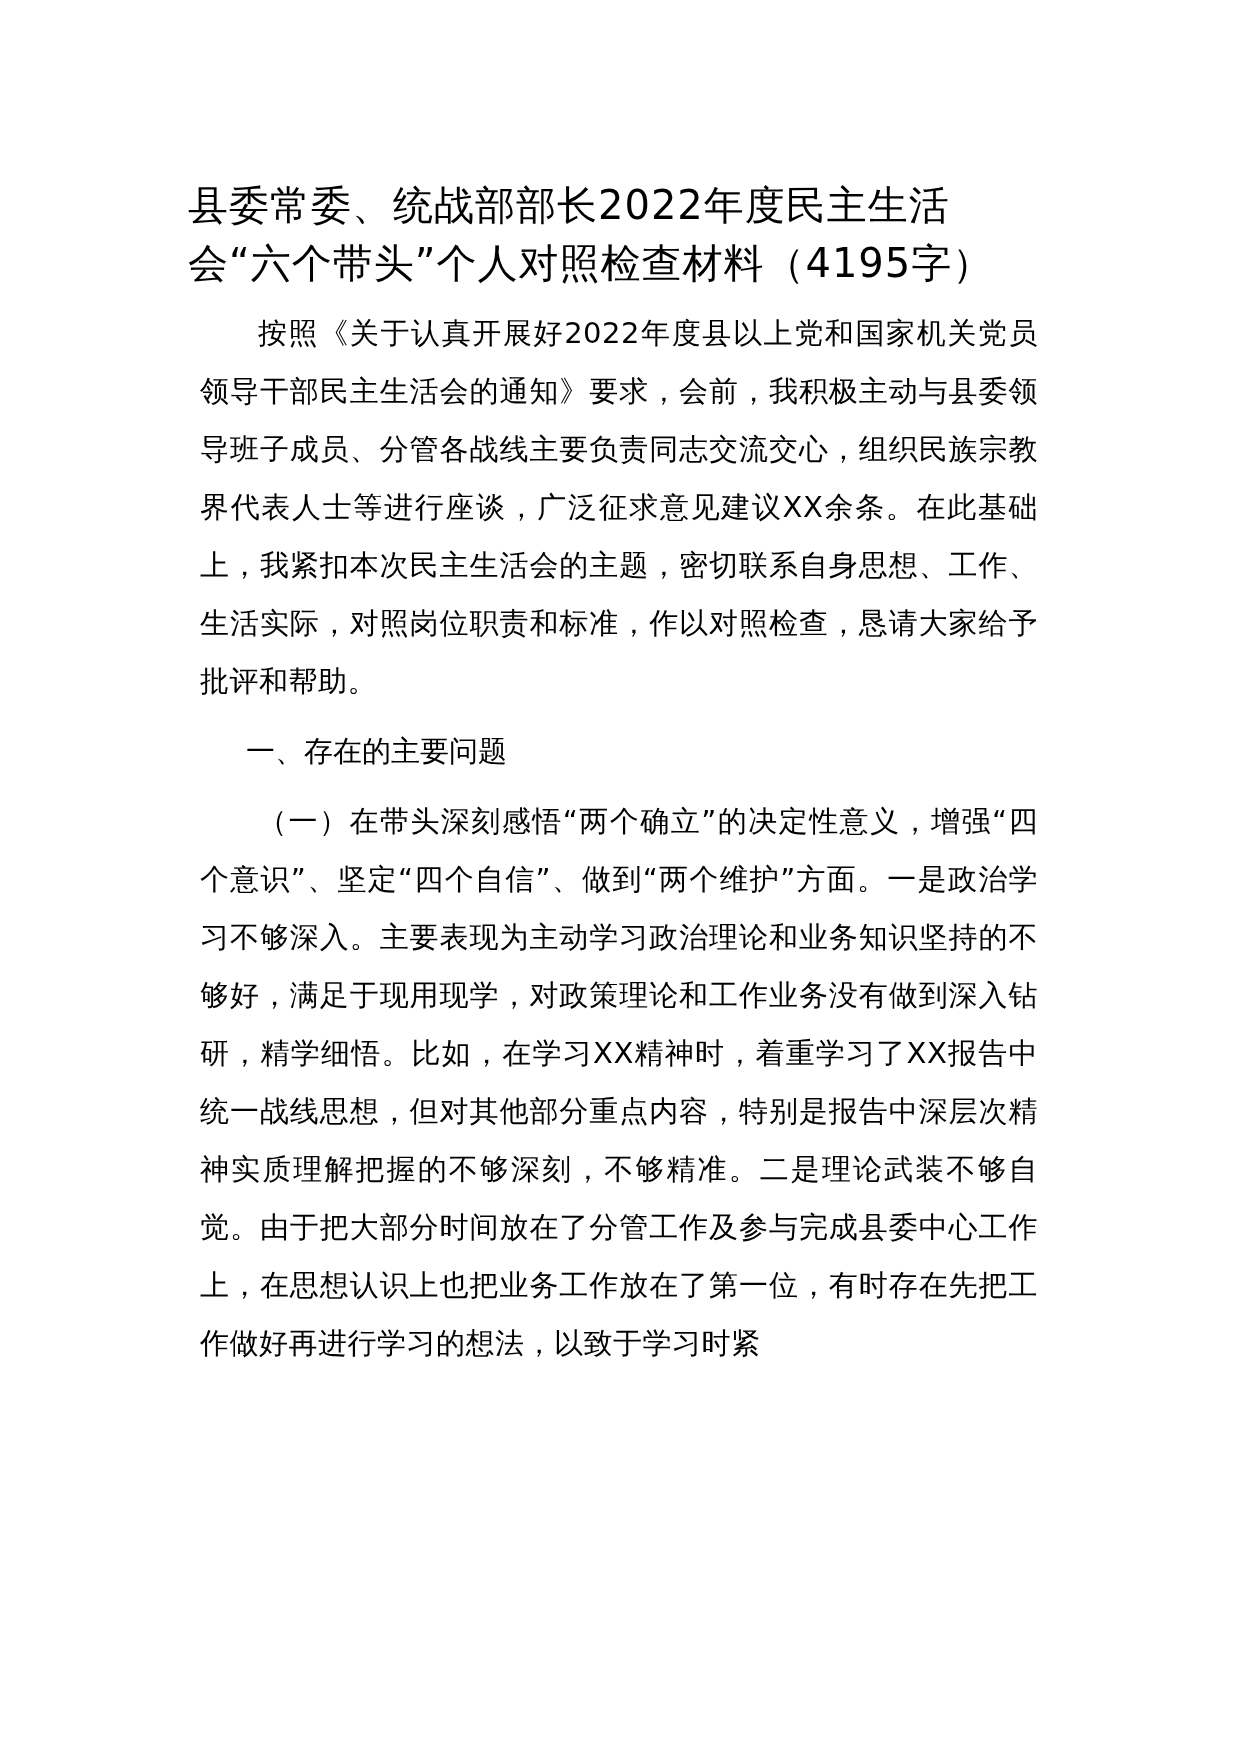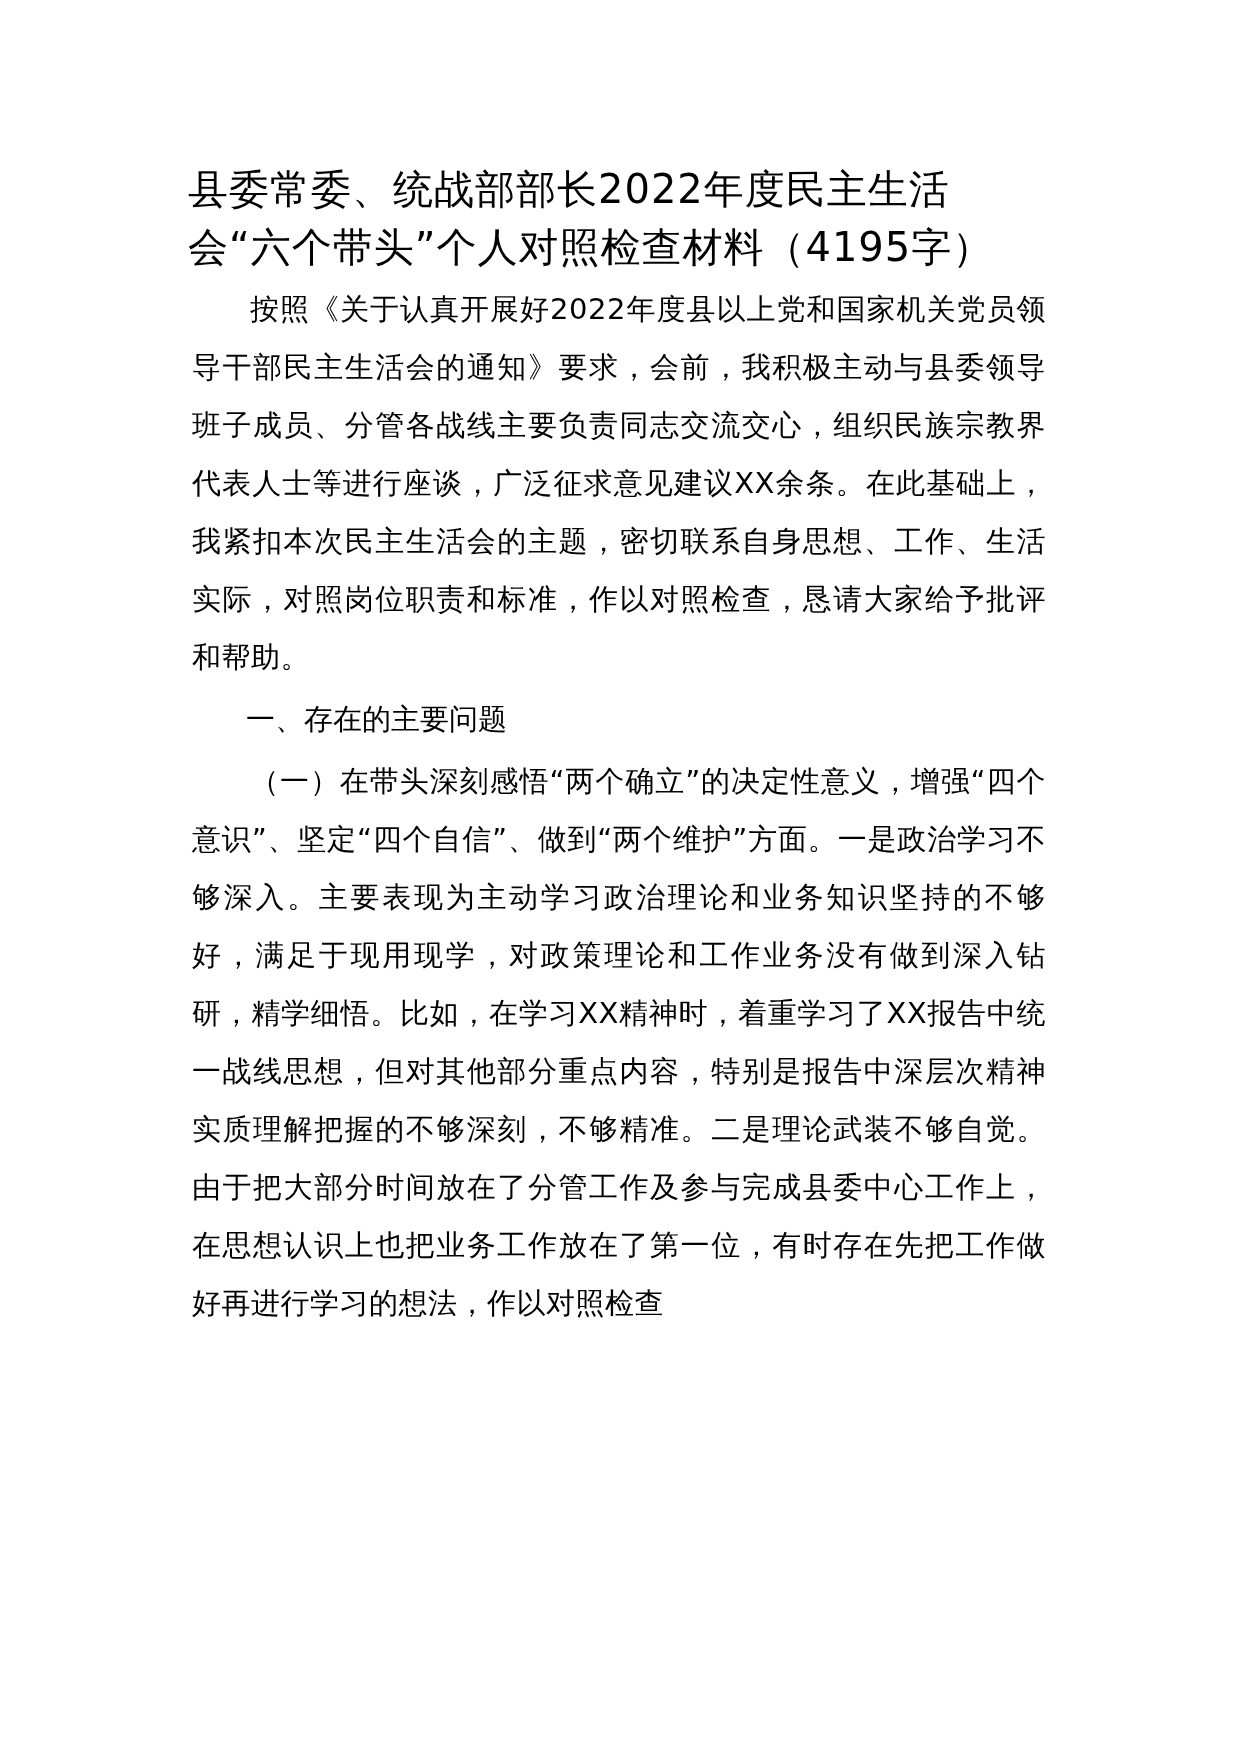--- a/index.html
+++ b/index.html
@@ -1,24 +1,24 @@
 <!DOCTYPE html>
 <html><head>
 <meta charset="utf-8">
 <style>
   html, body { margin:0; padding:0; background:#ffffff; }
   body { width:1240px; height:1754px; position:relative; overflow:hidden;
          font-family:"DejaVu Sans","Liberation Sans",sans-serif; color:#000; }
-  .page { position:absolute; left:188px; top:160px; width:862px; }
+  .page { position:absolute; left:188px; top:176px; width:862px; }
   .title { font-size:40px; line-height:58px; margin:0 0 2px 0; font-weight:normal; letter-spacing:1px; }
-  .para { font-size:29px; line-height:58px; margin:4px; text-align:justify; text-indent:2em; letter-spacing:0.5px; }
+  .para { font-size:29px; line-height:58px; margin:12px; text-align:justify; text-indent:2em; letter-spacing:0.5px; }
   .heading1 { font-size:29px; line-height:58px; margin:0; text-indent:2em; }
   .b { font-weight:normal; }
 </style>
 </head>
 <body>
 
 <div class="page">
   <h1 class="title">县委常委、统战部部长2022年度民主生活会“六个带头”个人对照检查材料（4195字）</h1>
   <p class="para">按照《关于认真开展好2022年度县以上党和国家机关党员领导干部民主生活会的通知》要求，会前，我积极主动与县委领导班子成员、分管各战线主要负责同志交流交心，组织民族宗教界代表人士等进行座谈，广泛征求意见建议XX余条。在此基础上，我紧扣本次民主生活会的主题，密切联系自身思想、工作、生活实际，对照岗位职责和标准，作以对照检查，恳请大家给予批评和帮助。</p>
   <p class="heading1">一、存在的主要问题</p>
-  <p class="para"><span class="b">（一）在带头深刻感悟“两个确立”的决定性意义，增强“四个意识”、坚定“四个自信”、做到“两个维护”方面。</span><span>一是政治学习不够深入。主要表现为主动学习政治理论和业务知识坚持的不够好，满足于现用现学，对政策理论和工作业务没有做到深入钻研，精学细悟。比如，在学习XX精神时，着重学习了XX报告中统一战线思想，但对其他部分重点内容，特别是报告中深层次精神实质理解把握的不够深刻，不够精准。二是理论武装不够自觉。由于把大部分时间放在了分管工作及参与完成县委中心工作上，在思想认识上也把业务工作放在了第一位，有时存在先把工作做好再进行学习的想法，作以对照检查</span></p>
+  <p class="para"><span class="b">（一）在带头深刻感悟“两个确立”的决定性意义，增强“四个意识”、坚定“四个自信”、做到“两个维护”方面。</span><span>一是政治学习不够深入。主要表现为主动学习政治理论和业务知识坚持的不够好，满足于现用现学，对政策理论和工作业务没有做到深入钻研，精学细悟。比如，在学习XX精神时，着重学习了XX报告中统一战线思想，但对其他部分重点内容，特别是报告中深层次精神实质理解把握的不够深刻，不够精准。二是理论武装不够自觉。由于把大部分时间放在了分管工作及参与完成县委中心工作上，在思想认识上也把业务工作放在了第一位，有时存在先把工作做好再进行学习的想法，以致于学习时紧</span></p>
 </div>
 
 </body></html>

